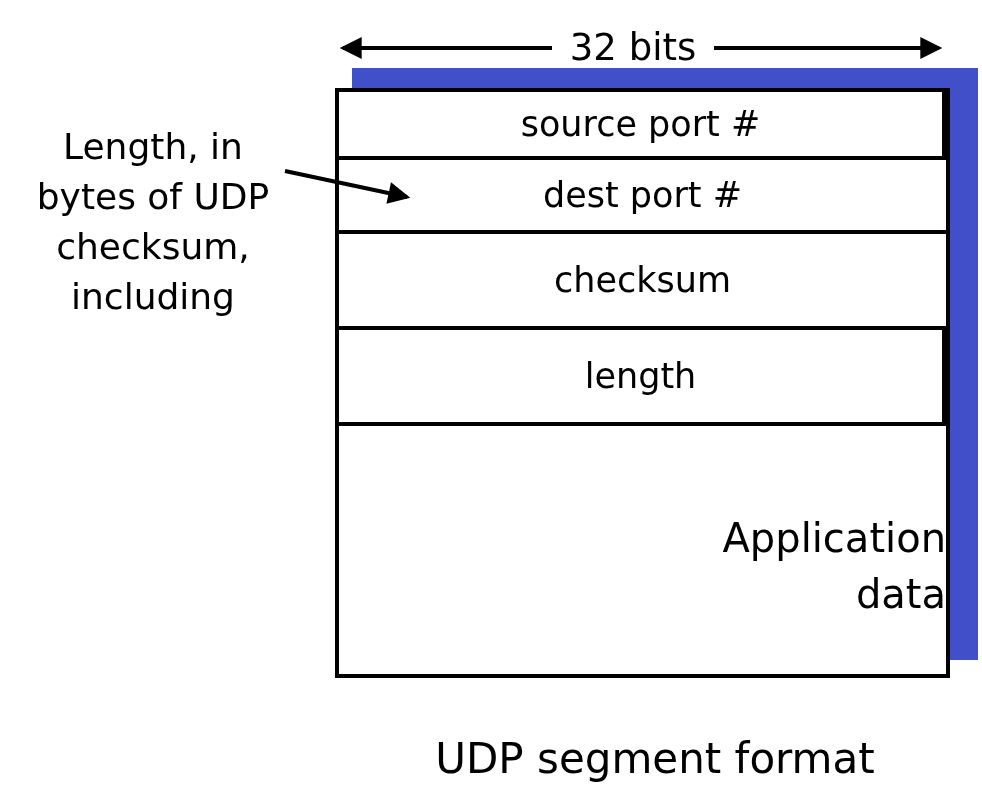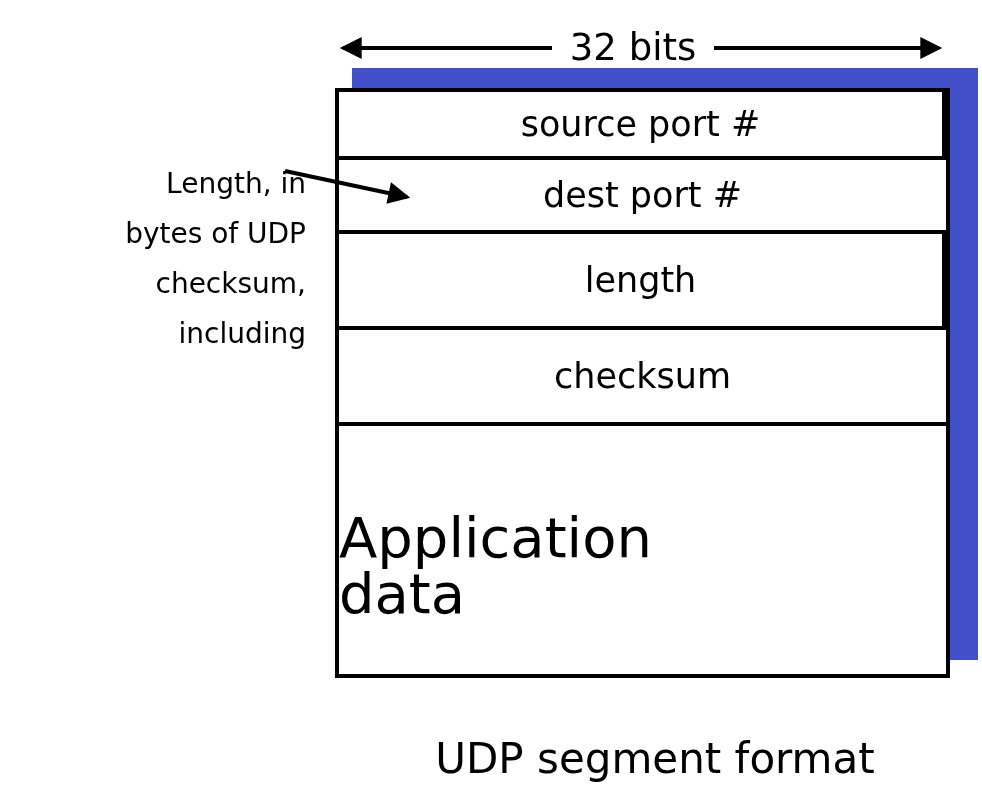--- a/index.html
+++ b/index.html
@@ -43,33 +43,32 @@
     grid-template-rows:68px 74px auto;
   }
   .cell{
     display:flex; align-items:center; justify-content:center;
     font-size:35px;
     border-bottom:4px solid var(--ink);
   }
   .cell.col1{ border-right:4px solid var(--ink); }
   .payload-cell{
     grid-column:1 / -1;
-    text-align:left;
+    text-align:right;
     padding-top:84px;
-    font-size:56px;
+    font-size:40px;
     line-height:56px;
   }
 
   
   .annotation{
     position:absolute; left:0px; top:122px; width:306px;
-    text-align:right;
-    font-size:28px; line-height:50px;
+    text-align:center;
+    font-size:36px; line-height:50px;
     z-index:3;
-    margin-top:37px;
   }
 
   
   .arrow-overlay{
     position:absolute; left:0; top:0; width:982px; height:800px;
     z-index:4; pointer-events:none;
   }
   .arrow-overlay line{ stroke:var(--ink); stroke-width:4; }
 
   
@@ -85,22 +84,22 @@
 
 <div class="canvas">
 
   <div class="shadow-rect"></div>
 
   <div class="width-label">32 bits</div>
 
   <div class="segment-box">
     <div class="cell col1">source port #</div>
     <div class="cell">dest port #</div>
+    <div class="cell">checksum</div>
     <div class="cell col1">length</div>
-    <div class="cell">checksum</div>
     <div class="payload-cell">
       <div>Application</div>
       <div>data</div>
     </div>
   </div>
 
   <div class="annotation">
     <div>Length, in</div>
     <div>bytes of UDP</div>
     <div>checksum,</div>

